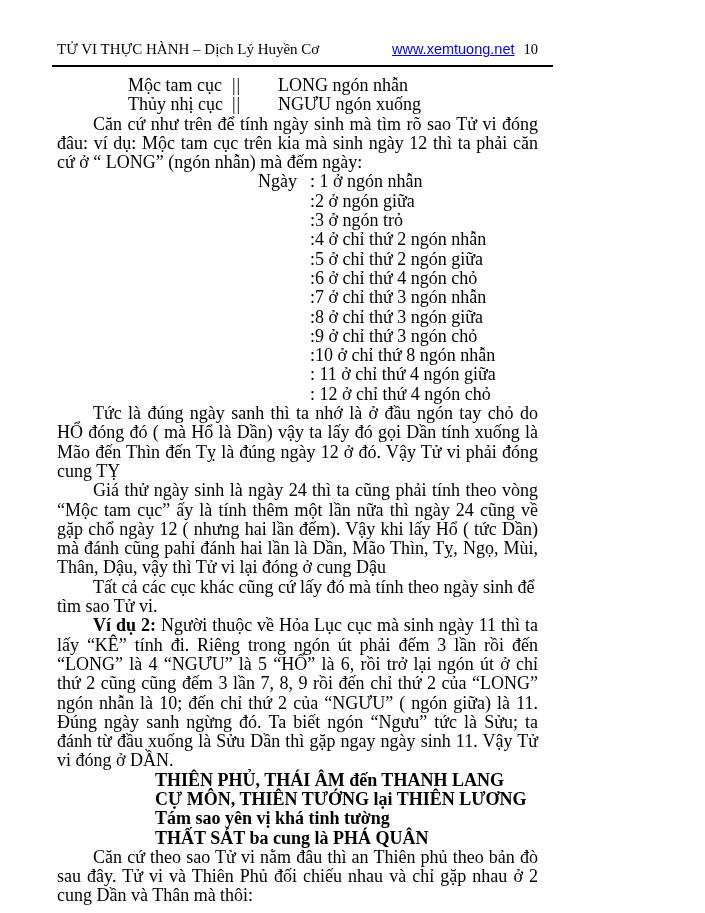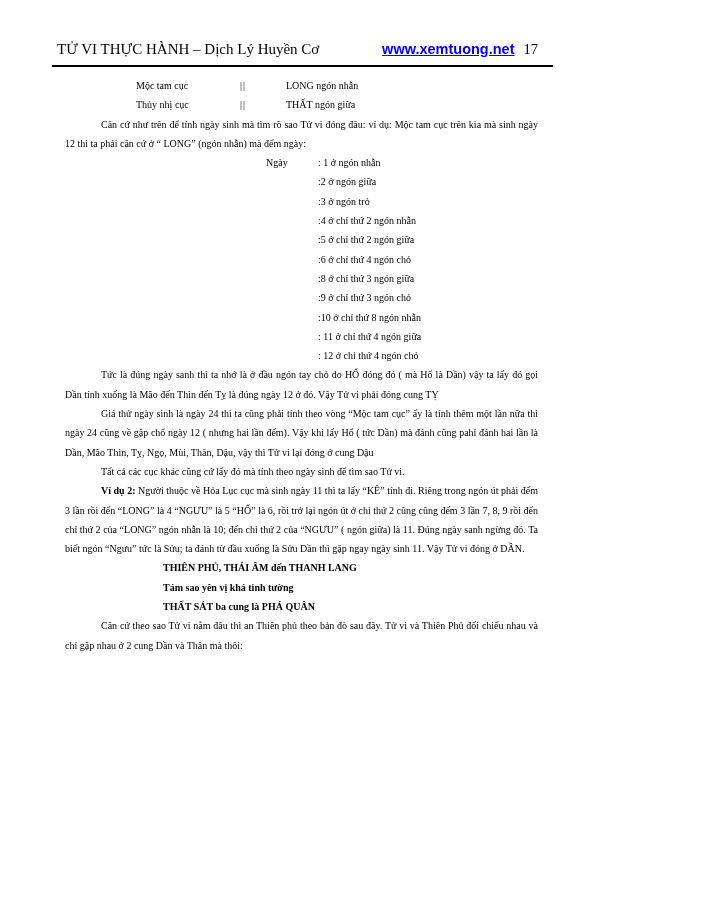--- a/index.html
+++ b/index.html
@@ -15,30 +15,30 @@
   }
   
   .header {
     display:flex; justify-content:space-between; align-items:baseline;
     font-size:15px; line-height:18px;
   }
   .header-title { font-size:15px; white-space:nowrap; }
   .header-right { white-space:nowrap; display:flex; align-items:baseline; gap:9px; }
   .site-link {
     font-family:"Liberation Sans", sans-serif;
-    font-weight:bold; font-size:14.5px;
+    font-weight:normal; font-size:14.5px;
     color:#0000ff; text-decoration:underline; cursor:pointer;
   }
   .page-num { font-size:14.5px; }
   .rule {
     height:0; border:none; border-top:2px solid #000000;
     margin:7px -15px 9px -5px;
   }
   
-  .content { font-size:10px; line-height:19.3px;margin-left:8px; }
+  .content { font-size:18px; line-height:19.3px; }
   .para { margin:0; text-align:justify; }
   .indent { text-indent:36px; }
   .noj { text-align:left; }
   
   .cuc-row { display:flex; margin-left:71px; }
   .cuc-name { width:104px; }
   .cuc-sep  { width:46px; letter-spacing:1px; }
   
   .day-list { margin-left:201px; }
   .day-row { white-space:nowrap; }
@@ -51,68 +51,70 @@
 </style>
 </head>
 <body>
 
 <div class="page">
 
   <div class="header">
     <span class="header-title">TỬ VI THỰC HÀNH – Dịch Lý Huyền Cơ</span>
     <span class="header-right">
       <a class="site-link">www.xemtuong.net</a>
-      <span class="page-num">17</span>
+      <span class="page-num">10</span>
     </span>
   </div>
 
   <hr class="rule">
 
   <div class="content">
 
     <div class="cuc-table">
       <div class="cuc-row">
         <span class="cuc-name">Mộc tam cục</span>
         <span class="cuc-sep">||</span>
         <span class="cuc-val">LONG  ngón nhẫn</span>
       </div>
       <div class="cuc-row">
         <span class="cuc-name">Thủy nhị cục</span>
         <span class="cuc-sep">||</span>
-        <span class="cuc-val">THẤT ngón giữa</span>
+        <span class="cuc-val">NGƯU ngón xuống</span>
       </div>
     </div>
 
     <p class="para indent">Căn  cứ như trên để tính ngày sinh mà tìm rõ sao Tử vi đóng đâu: ví dụ: Mộc tam cục trên kia mà sinh ngày 12 thì ta phải căn cứ ở “ LONG” (ngón nhẫn) mà đếm ngày:</p>
 
     <div class="day-list">
       <div class="day-row"><span class="day-label">Ngày</span><span>: 1 ở ngón nhẫn</span></div>
       <div class="day-row"><span class="day-label"></span><span>:2 ở ngón giữa</span></div>
       <div class="day-row"><span class="day-label"></span><span>:3 ở ngón trỏ</span></div>
       <div class="day-row"><span class="day-label"></span><span>:4 ở chỉ thứ 2 ngón nhẫn</span></div>
       <div class="day-row"><span class="day-label"></span><span>:5 ở chỉ thứ 2 ngón giữa</span></div>
       <div class="day-row"><span class="day-label"></span><span>:6 ở chỉ thứ 4 ngón chỏ</span></div>
+      <div class="day-row"><span class="day-label"></span><span>:7 ở chỉ thứ 3 ngón nhẫn</span></div>
       <div class="day-row"><span class="day-label"></span><span>:8 ở chỉ thứ 3 ngón giữa</span></div>
       <div class="day-row"><span class="day-label"></span><span>:9 ở chỉ thứ 3 ngón chỏ</span></div>
       <div class="day-row"><span class="day-label"></span><span>:10 ở chỉ thứ 8 ngón nhẫn</span></div>
       <div class="day-row"><span class="day-label"></span><span>: 11 ở chỉ thứ 4 ngón giữa</span></div>
       <div class="day-row"><span class="day-label"></span><span>: 12 ở chỉ thứ 4 ngón chỏ</span></div>
     </div>
 
     <p class="para indent">Tức là đúng ngày sanh thì ta nhớ là ở đầu ngón tay chỏ do HỔ  đóng đó ( mà Hổ là Dần) vậy ta lấy đó gọi Dần tính xuống là Mão đến Thìn đến Tỵ là đúng ngày 12 ở đó. Vậy Tử vi phải đóng cung TỴ</p>
 
     <p class="para indent">Giá thử ngày sinh là ngày 24 thì ta cũng phải tính theo vòng “Mộc tam cục” ấy là tính thêm một lần nữa thì ngày 24 cũng về gặp chổ ngày 12 ( nhưng hai lần đếm). Vậy khi lấy Hổ ( tức Dần) mà đánh cũng pahỉ đánh hai lần là Dần, Mão Thìn, Tỵ, Ngọ, Mùi, Thân, Dậu, vậy thì Tử vi lại đóng ở cung Dậu</p>
 
     <p class="para indent noj">Tất cả các cục khác cũng cứ lấy đó mà tính theo ngày sinh để tìm sao Tử vi.</p>
 
     <p class="para indent"><b class="lead">Ví dụ 2:</b><span> Người thuộc về Hỏa Lục cục mà sinh ngày 11 thì ta lấy “KÊ” tính đi. Riêng trong ngón út phải đếm 3 lần rồi đến “LONG” là 4 “NGƯU” là 5 “HỔ” là 6, rồi trở lại ngón út ở chỉ thứ 2 cũng cũng đếm 3 lần 7, 8, 9 rồi đến chỉ thứ 2 của “LONG” ngón nhẫn là 10; đến chỉ thứ 2 của “NGƯU” ( ngón giữa) là 11. Đúng ngày sanh ngừng đó. Ta biết ngón “Ngưu” tức là Sửu;  ta đánh từ đầu xuống là Sửu Dần thì gặp ngay ngày sinh 11. Vậy Tử vi đóng ở DẦN.</span></p>
 
 
     <div class="verse">
       <div class="verse-line">THIÊN PHỦ, THÁI ÂM đến THANH LANG</div>
+      <div class="verse-line">CỰ MÔN, THIÊN TƯỚNG lại THIÊN LƯƠNG</div>
       <div class="verse-line">Tám sao yên vị khá tinh tường</div>
       <div class="verse-line">THẤT SÁT  ba cung là PHÁ QUÂN</div>
     </div>
 
     <p class="para indent">Căn cứ theo sao Tử vi nằm đâu thì an Thiên phủ theo bản đò sau đây. Tử vi và Thiên Phủ đối chiếu nhau và chỉ gặp nhau ở 2 cung Dần và Thân mà thôi:</p>
 
   </div>
 </div>
 
 </body></html>

